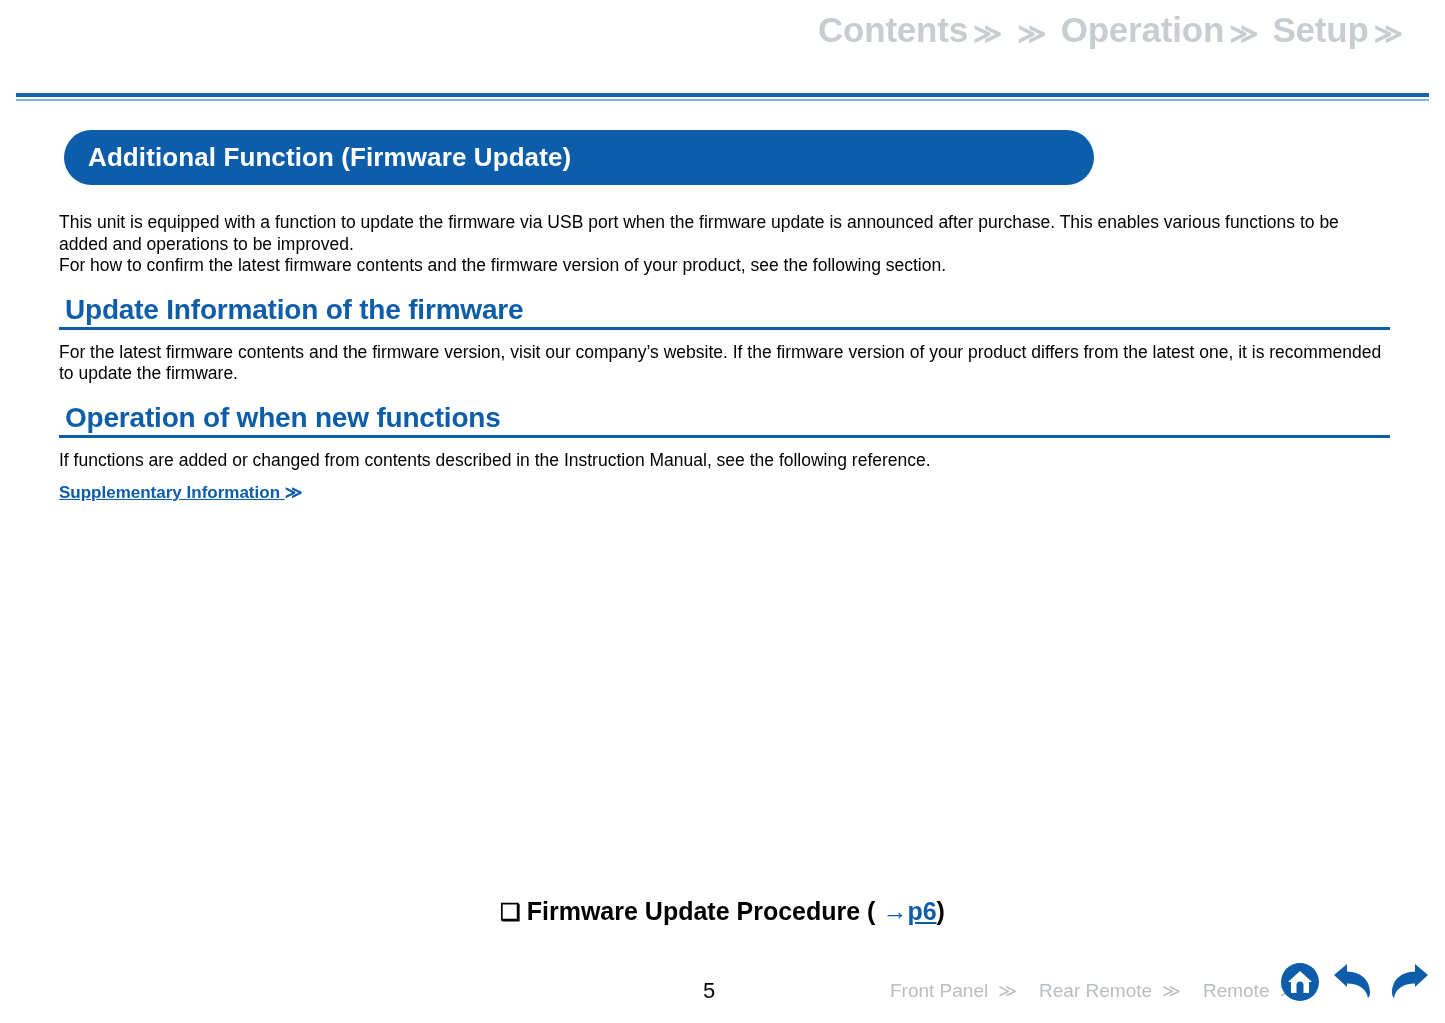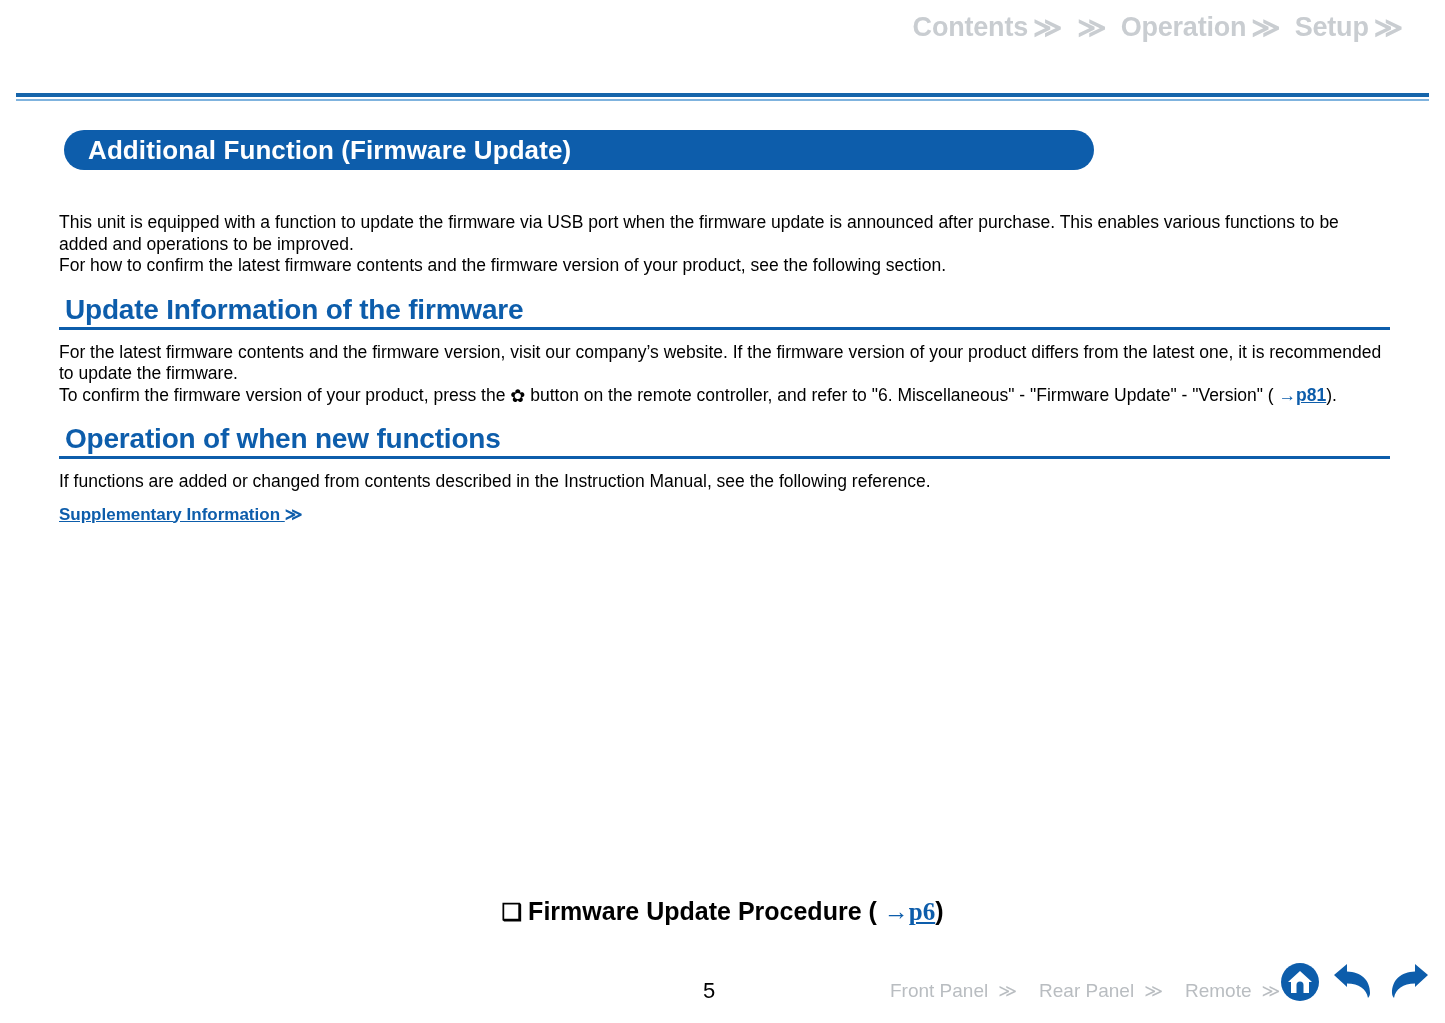--- a/index.html
+++ b/index.html
@@ -19,21 +19,21 @@
   
   .topnav {
     position: absolute;
     top: 10px;
     right: 30px;
     display: flex;
     align-items: baseline;
     gap: 0px;
   }
   .topnav-item {
-    font-size: 27px;
+    font-size: 35px;
     font-weight: bold;
     color: #c9cdd1;
     letter-spacing: -0.2px;
     padding: 0 2px;
     white-space: nowrap;
   }
   .topnav-chev {
     font-size: 28px;
     font-weight: bold;
     color: #c9cdd1;
@@ -59,21 +59,21 @@
     height: 2px;
     background: #7fb3de;
   }
 
   
   .title-banner {
     position: absolute;
     left: 64px;
     top: 130px;
     width: 1030px;
-    height: 40px;
+    height: 55px;
     background: #0d5dab;
     border-radius: 28px;
     display: flex;
     align-items: center;
   }
   .title-banner-text {
     color: #ffffff;
     font-size: 26px;
     font-weight: bold;
     padding-left: 24px;
@@ -155,21 +155,20 @@
     font-weight: bold;
     color: #000;
   }
   .proc-bullet {
     font-size: 23px;
     margin-right: 6px;
   }
   .proc-link {
     color: #0d5dab;
     text-decoration: underline;
-    font-family: Liberation Serif, serif;
   }
 
   
   .page-number {
     position: absolute;
     left: 703px;
     top: 978px;
     font-size: 22px;
     color: #000;
   }
@@ -227,42 +226,41 @@
   <div class="para-block">
     <p class="para">This unit is equipped with a function to update the firmware via USB port when the firmware update is announced after purchase. This enables various functions to be added and operations to be improved.</p>
     <p class="para">For how to confirm the latest firmware contents and the firmware version of your product, see the following section.</p>
   </div>
 
   
   <div class="section-head">Update Information of the firmware</div>
   <div class="section-rule"></div>
 
   <p class="para">For the latest firmware contents and the firmware version, visit our company’s website. If the firmware version of your product differs from the latest one, it is recommended to update the firmware.</p>
-  <p class="para"><span>To confirm the firmware version of your product, press the </span><span class="gear-glyph">✿</span><span> button on the remote controller, and refer to "6. Miscellaneous" - "Firmware Update" - "Version" ( </span><span class="arrow">→</span><span class="link">p81</span><span>).</span></p>
 
   
   <div class="section-head">Operation of when new functions</div>
   <div class="section-rule"></div>
 
   <p class="para">If functions are added or changed from contents described in the Instruction Manual, see the following reference.</p>
 
   <span class="supp-link"><span>Supplementary Information</span> <span class="supp-chev">≫</span></span>
 
 </div>
 
 <div class="procedure">
   <span class="proc-bullet">❑</span><span>Firmware Update Procedure (</span> <span class="arrow">→</span><span class="proc-link">p6</span><span>)</span>
 </div>
 
 <div class="page-number">5</div>
 
 <div class="footer-nav">
   <span class="footer-item">Front Panel</span>
   <span class="footer-chev">≫</span>
-  <span class="footer-item">Rear Panel</span>
+  <span class="footer-item">Rear Remote</span>
   <span class="footer-chev">≫</span>
   <span class="footer-item">Remote</span>
   <span class="footer-chev">≫</span>
 </div>
 
 <div class="footer-icons">
   <span class="icon-btn">
     <svg width="40" height="40" viewBox="0 0 40 40">
       <circle cx="20" cy="20" r="19" fill="#0d5dab"></circle>
       <path d="M20 9 L32 20 L29 20 L29 31 L23.5 31 L23.5 23 A3.5 3.5 0 0 0 16.5 23 L16.5 31 L11 31 L11 20 L8 20 Z" fill="#ffffff"></path>

